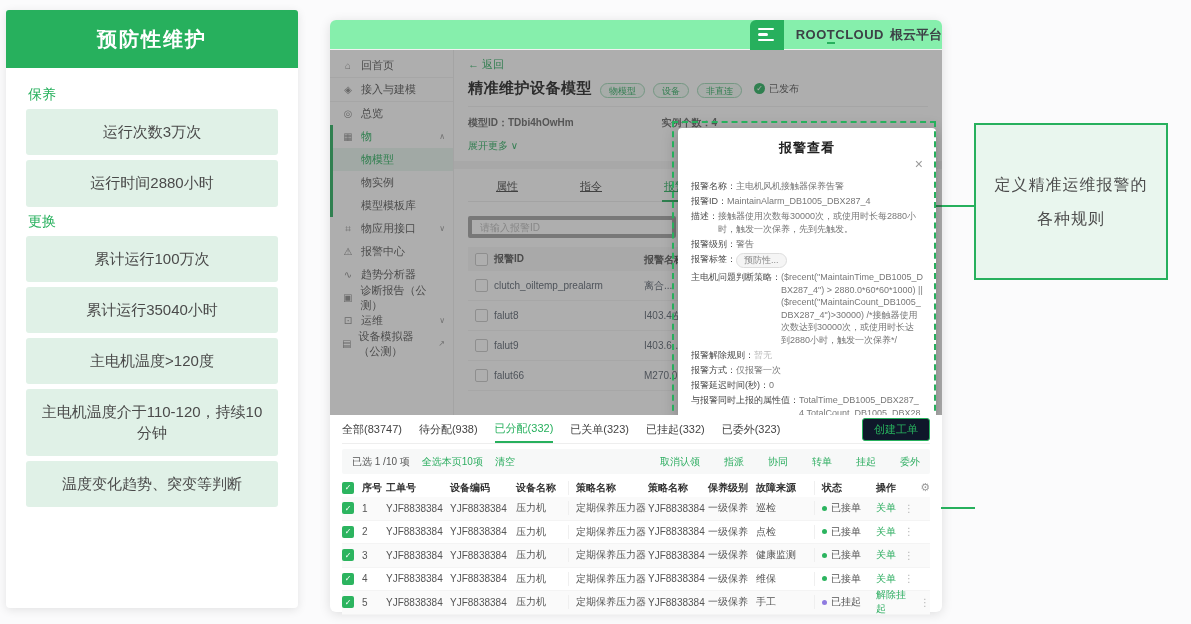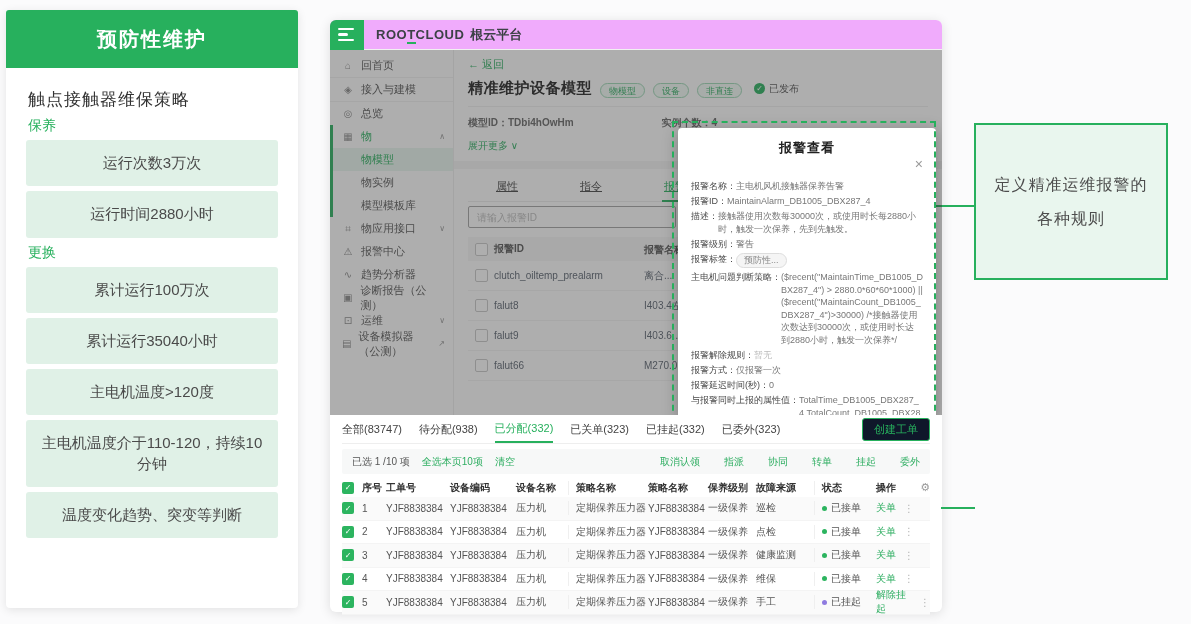--- a/index.html
+++ b/index.html
@@ -17,21 +17,21 @@
     display:flex;align-items:center;justify-content:center;border-radius:3px 3px 0 0;letter-spacing:2px;}
   .lp-body{padding:12px 16px 10px;}
   .lp-heading{font-size:17px;color:#333;margin:8px 6px 6px;letter-spacing:1px;}
   .lp-sublabel{font-size:14px;color:var(--brand-green);margin:6px 6px 5px;}
   .lp-box{background:var(--box-green);border-radius:3px;margin:0 4px 5px;padding:13px 10px;
     text-align:center;font-size:15px;color:#4a4a4a;line-height:1.35;}
 
   
   .app{position:absolute;left:330px;top:20px;width:612px;height:592px;background:#fff;
     border-radius:6px;box-shadow:0 2px 12px rgba(0,0,0,.12);}
-  .topbar{height:30px;display:flex;align-items:center;border-bottom:1px solid #f1f1f1;border-radius:6px 6px 0 0;background:#f0abfc;}
+  .topbar{height:30px;display:flex;align-items:center;border-bottom:1px solid #f1f1f1;border-radius:6px 6px 0 0;background:#86efac;justify-content:flex-end;}
   .logo-sq{width:34px;height:30px;background:var(--brand-green);border-radius:6px 0 0 0;
     display:flex;flex-direction:column;justify-content:center;gap:3px;padding-left:8px;}
   .logo-sq i{display:block;height:2.5px;background:#fff;border-radius:2px;}
   .logo-sq i:nth-child(1){width:16px}.logo-sq i:nth-child(2){width:10px}.logo-sq i:nth-child(3){width:16px}
   .logo-en{margin-left:12px;font-size:13px;font-weight:800;color:#3c4146;letter-spacing:.5px;}
   .logo-en u{text-decoration:none;border-bottom:2px solid var(--brand-green);}
   .logo-cn{margin-left:6px;font-size:13px;font-weight:800;color:#3c4146;}
 
   .app-upper{position:relative;height:365px;display:flex;overflow:hidden;}
   .app-sidebar{width:124px;border-right:1px solid #eee;padding-top:4px;background:#fff;flex-shrink:0;}
@@ -54,21 +54,21 @@
   .pub{display:flex;align-items:center;gap:4px;margin-left:12px;font-size:10px;color:#555;}
   .pub-ic{width:11px;height:11px;border-radius:50%;background:var(--brand-green);color:#fff;font-size:8px;
     display:inline-flex;align-items:center;justify-content:center;}
   .meta-row{display:flex;margin-top:9px;font-size:10px;color:#666;font-weight:bold;}
   .meta-row .m2{margin-left:88px;}
   .expand-row{margin-top:9px;font-size:10px;color:var(--link-green);cursor:pointer;}
   .band{height:8px;background:#f4f4f4;margin:8px -14px 0;}
   .ptabs{display:flex;gap:58px;padding:2px 26px 0;border-bottom:1px solid #ececec;}
   .ptab{font-size:11px;color:#444;padding:8px 2px 6px;cursor:pointer;text-decoration:underline;}
   .ptab.active{color:var(--brand-green);border-bottom:2px solid var(--brand-green);margin-bottom:-1px;}
-  .al-search{margin-top:4px;width:208px;height:22px;border:1px solid #a3a3a3;border-radius:2px;
+  .al-search{margin-top:14px;width:208px;height:22px;border:4px solid #a3a3a3;border-radius:2px;
     font-size:10px;padding:0 8px;color:#444;background:#fff;outline:none;}
   .al-search::placeholder{color:#bdbdbd;}
   .al-table{margin-top:9px;font-size:10px;}
   .al-head{display:flex;align-items:center;height:24px;background:#f7f7f7;color:#555;font-weight:bold;}
   .al-row{display:flex;align-items:center;height:30px;border-bottom:1px solid #f3f3f3;color:#5b6470;}
   .al-check{width:26px;display:flex;justify-content:center;}
   .al-check::before{content:"";width:11px;height:11px;border:1px solid #c9c9c9;border-radius:2px;background:#fff;}
   .al-id{width:150px;}
   .al-name{flex:1;line-height:1.1;}
 
@@ -129,21 +129,20 @@
   .conn2{left:941px;top:507px;width:34px;}
 </style>
 </head>
 <body>
 
 <div class="canvas">
 
   <aside class="left-panel">
     <div class="lp-header">预防性维护</div>
     <div class="lp-body">
-        <div class="lp-heading">触点接触器维保策略</div>
         <div class="lp-sublabel">保养</div>
         <div class="lp-box">运行次数3万次</div>
         <div class="lp-box">运行时间2880小时</div>
         <div class="lp-sublabel">更换</div>
         <div class="lp-box">累计运行100万次</div>
         <div class="lp-box">累计运行35040小时</div>
         <div class="lp-box">主电机温度&gt;120度</div>
         <div class="lp-box">主电机温度介于110-120，持续10分钟</div>
         <div class="lp-box">温度变化趋势、突变等判断</div>
       </div>

